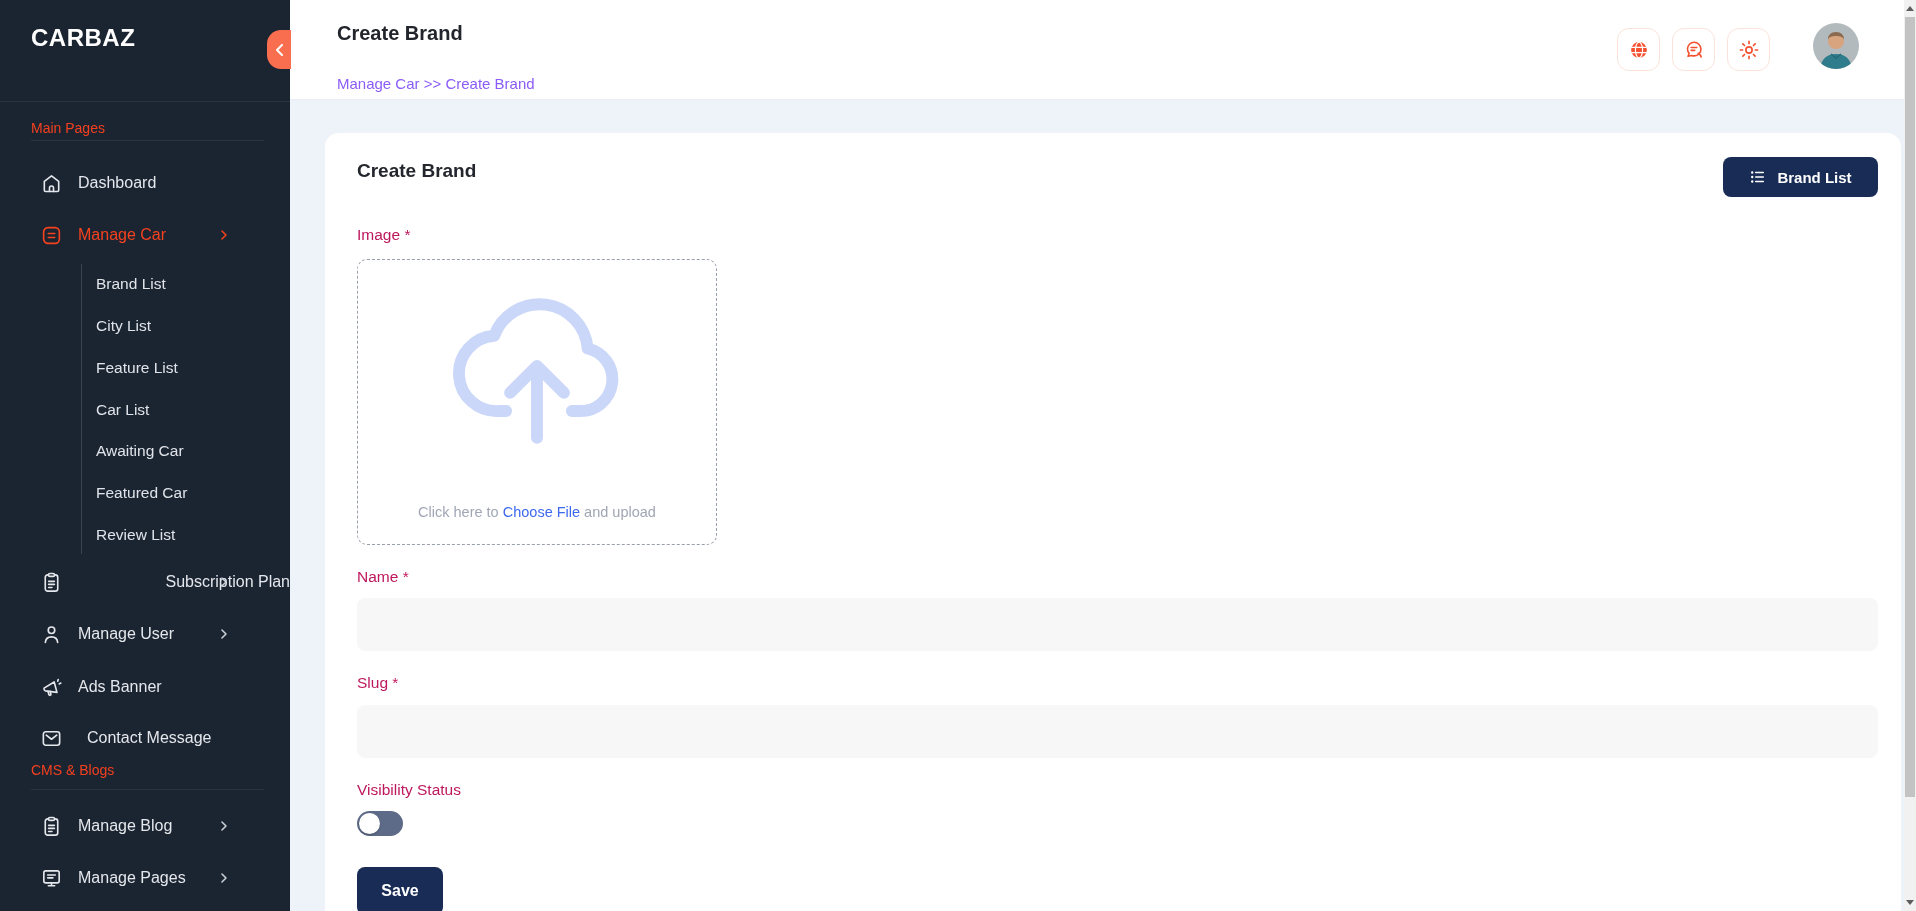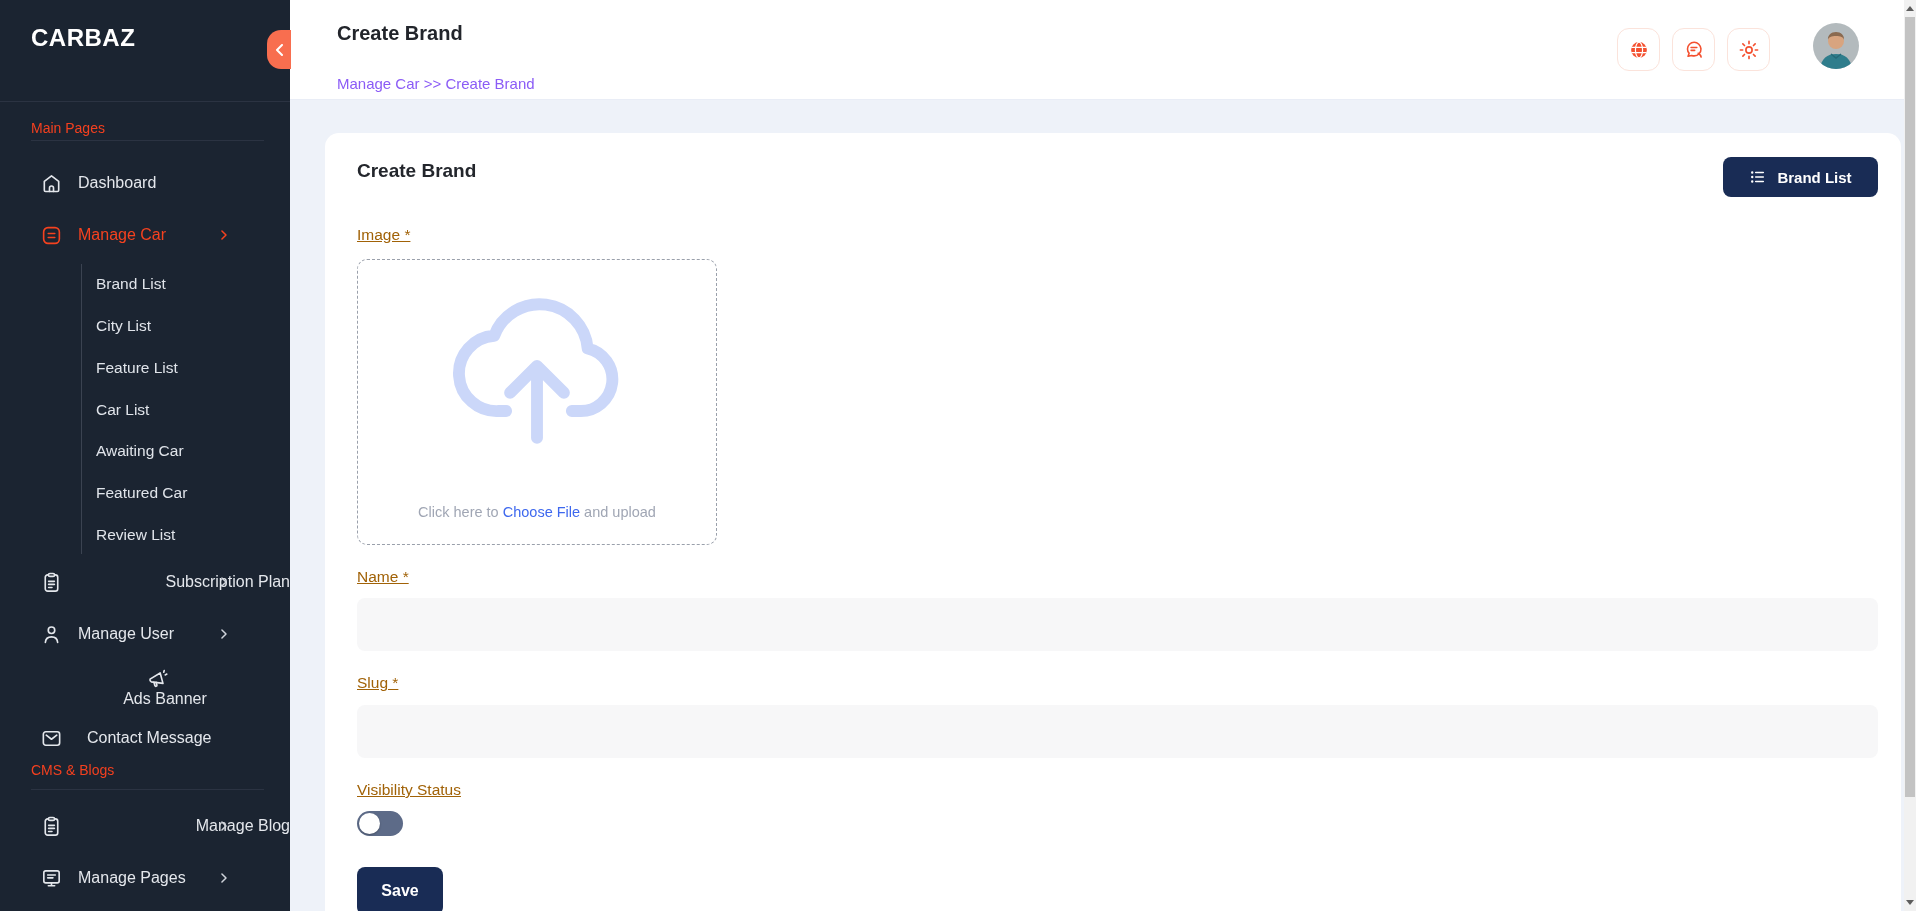--- a/index.html
+++ b/index.html
@@ -34,21 +34,21 @@
   .hbtn.globe { left:1327px; } .hbtn.chat { left:1382px; } .hbtn.gear { left:1437px; }
   .avatar { position:absolute; left:1523px; top:23px; width:46px; height:46px; border-radius:50%; overflow:hidden; cursor:pointer; }
   .avatar svg { width:100%; height:100%; display:block; }
 
   
   .content { position:absolute; left:290px; top:100px; width:1614px; height:811px; background:#eef2f9; }
   .card { position:absolute; left:35px; top:33px; right:3px; height:840px; background:#ffffff; border-radius:14px; }
   .card-title { position:absolute; left:32px; top:27px; font-size:19px; font-weight:700; color:#23262c; }
   .brandlist-btn { position:absolute; right:23px; top:24px; width:155px; height:40px; background:#192c55; border:none; border-radius:8px; color:#fff; font-size:15px; font-weight:700; font-family:inherit; display:flex; align-items:center; justify-content:center; gap:10px; cursor:pointer; }
   .brandlist-btn svg { width:18px; height:18px; }
-  .flabel { position:absolute; left:32px; font-size:15.5px; color:#a16207;text-decoration:underline; }
+  .flabel { position:absolute; left:32px; font-size:15.5px; color:#be185d; }
   .upload-box { position:absolute; left:32px; top:126px; width:360px; height:286px; border:1px dashed #9aa0ab; border-radius:10px; cursor:pointer; }
   .upload-box svg.cloud { position:absolute; left:50%; top:18px; transform:translateX(-50%); width:230px; height:190px; }
   .upload-text { position:absolute; left:0; right:0; top:244px; text-align:center; font-size:14.5px; color:#a0a6b4; }
   .upload-text .link { color:#3e68ee; font-weight:500; cursor:pointer; }
   .tinput { position:absolute; left:32px; right:23px; height:53px; background:#f7f7f8; border:none; border-radius:8px; font-size:16px; color:#333; padding:0 16px; font-family:inherit; outline:none; }
   .toggle { position:absolute; left:32px; top:678px; width:46px; height:25px; background:#5d6b88; border-radius:13px; cursor:pointer; }
   .toggle .knob { position:absolute; left:2px; top:2px; width:21px; height:21px; border-radius:50%; background:#ffffff; box-shadow:0 1px 2px rgba(0,0,0,.25); }
   .save-btn { position:absolute; left:32px; top:734px; width:86px; height:48px; background:#192c55; color:#fff; border:none; border-radius:8px; font-size:16px; font-weight:700; font-family:inherit; cursor:pointer; }
 
   
@@ -140,21 +140,21 @@
         </svg>
     </span>
     <span>Manage User</span>
     <span class="chev">
       <svg viewBox="0 0 24 24" fill="none" stroke="currentColor" stroke-width="2.4" stroke-linecap="round" stroke-linejoin="round">
           <path d="M9.5 5.5 16 12l-6.5 6.5"></path>
         </svg>
     </span>
   </div>
 
-  <div class="srow" style="top:667px;flex-direction:column;">
+  <div class="srow" style="top:667px;">
     <span class="mi">
       <svg viewBox="0 0 24 24" fill="none" stroke="currentColor" stroke-width="1.7" stroke-linecap="round" stroke-linejoin="round">
           <path d="M4.2 12.6l10.6-6.4 2.9 10.9-12.2-1.6a2.6 2.6 0 0 1-1.3-2.9z"></path>
           <path d="M8.3 15.9l1 3.6a1.1 1.1 0 0 0 2.1-.5l-.8-3.1"></path>
           <path d="M18.5 5.5l.5-1.8M20 8.3l1.7-.9"></path>
         </svg>
     </span>
     <span>Ads Banner</span>
   </div>
 
@@ -164,21 +164,21 @@
           <rect x="3.5" y="5" width="17" height="14" rx="2.5"></rect>
           <path d="M6.5 8.5 12 12.8 17.5 8.5"></path>
         </svg>
     </span>
     <span>Contact Message</span>
   </div>
 
   <div class="sb-section" style="top:762px;">CMS &amp; Blogs</div>
   <div class="sb-section-line" style="top:789px;"></div>
 
-  <div class="srow" style="top:806px;justify-content:space-between;">
+  <div class="srow" style="top:806px;">
     <span class="mi">
       <svg viewBox="0 0 24 24" fill="none" stroke="currentColor" stroke-width="1.7" stroke-linecap="round" stroke-linejoin="round">
           <rect x="5.5" y="4" width="13" height="17" rx="2.5"></rect>
           <rect x="8.8" y="2.6" width="6.4" height="3" rx="1.5" fill="#1b2431"></rect>
           <path d="M9 10.8h6M9 14h6M9 17.2h3.5"></path>
         </svg>
     </span>
     <span>Manage Blog</span>
     <span class="chev">
       <svg viewBox="0 0 24 24" fill="none" stroke="currentColor" stroke-width="2.4" stroke-linecap="round" stroke-linejoin="round">

